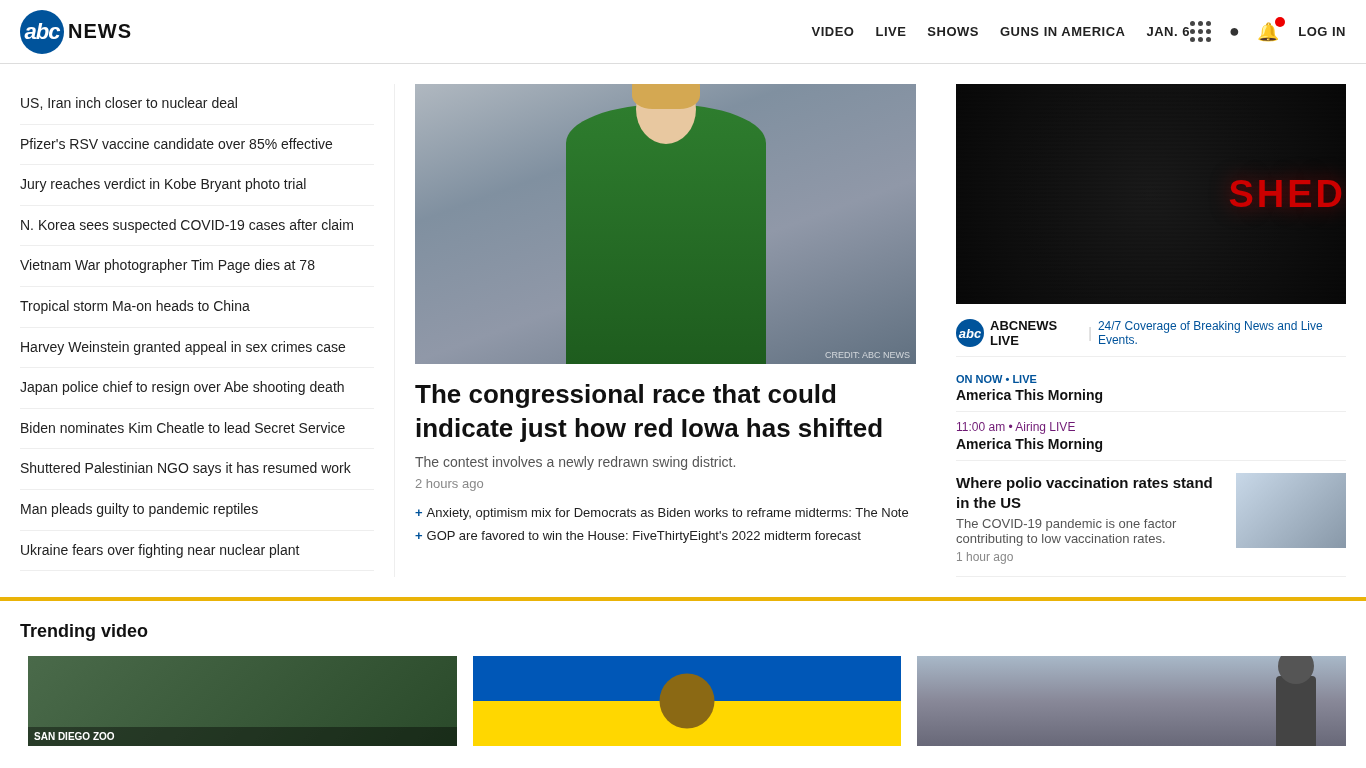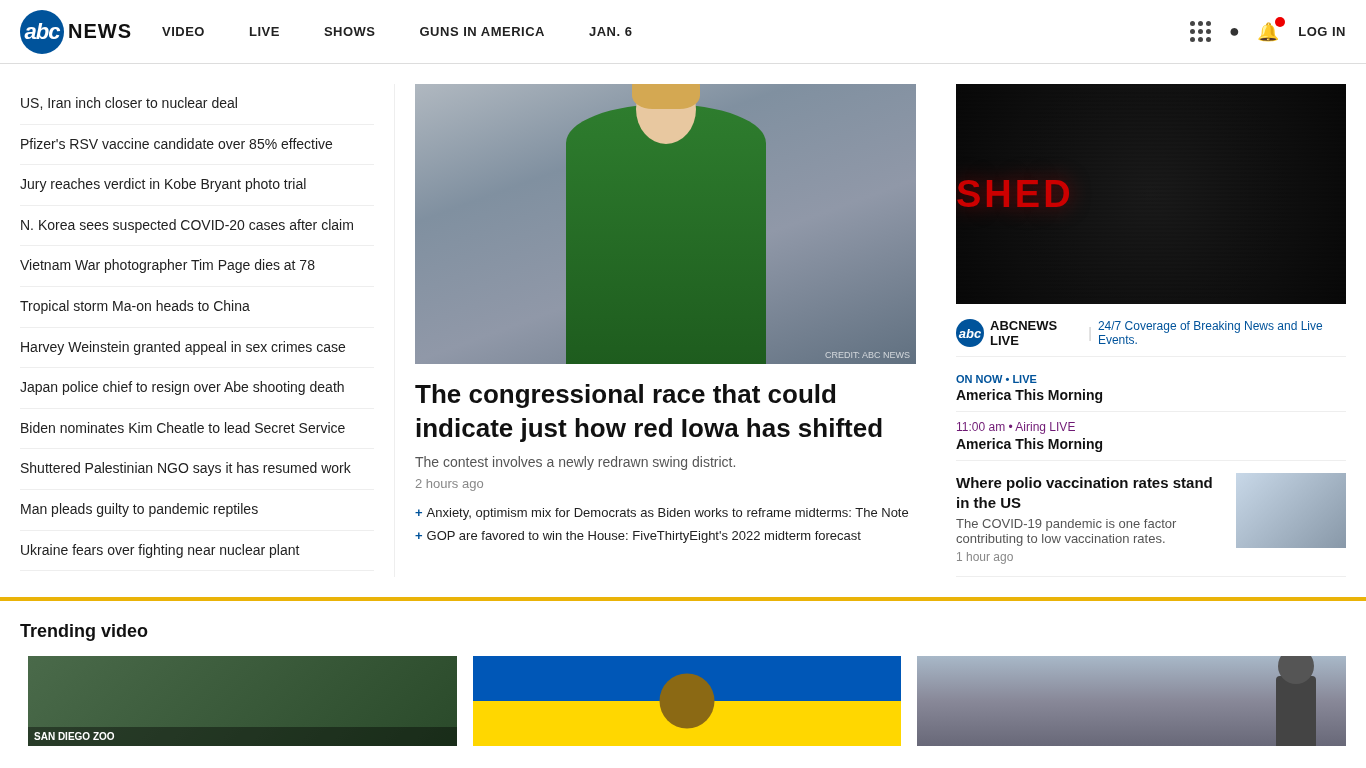--- a/index.html
+++ b/index.html
@@ -36,22 +36,23 @@
     .logo-news {
       font-size: 20px;
       font-weight: bold;
       letter-spacing: 1px;
       margin-left: 4px;
       color: #111;
     }
     .header-nav {
       display: flex;
       align-items: center;
-      gap: 44px;
+      gap: 21px;
       flex: 1;
+      justify-content: flex-end;
     }
     .nav-item {
       font-size: 13px;
       font-weight: bold;
       text-transform: uppercase;
       letter-spacing: 0.5px;
       color: #222;
       cursor: pointer;
       text-decoration: none;
     }
@@ -184,21 +185,21 @@
       width: 410px;
       flex-shrink: 0;
       padding-left: 20px;
     }
     .live-video-block {
       width: 100%;
       height: 220px;
       background: #000;
       display: flex;
       align-items: center;
-      justify-content: flex-start;
+      justify-content: flex-end;
       position: relative;
       overflow: hidden;
     }
     .abc-news-live-bar {
       display: flex;
       align-items: center;
       padding: 8px 0;
       border-bottom: 1px solid #eee;
       margin-top: 6px;
     }
@@ -385,21 +386,21 @@
     <div class="sidebar-item">
       <a>US, Iran inch closer to nuclear deal</a>
     </div>
     <div class="sidebar-item">
       <a>Pfizer's RSV vaccine candidate over 85% effective</a>
     </div>
     <div class="sidebar-item">
       <a>Jury reaches verdict in Kobe Bryant photo trial</a>
     </div>
     <div class="sidebar-item">
-      <a>N. Korea sees suspected COVID-20 cases after claim</a>
+      <a>N. Korea sees suspected COVID-19 cases after claim</a>
     </div>
     <div class="sidebar-item">
       <a>Vietnam War photographer Tim Page dies at 78</a>
     </div>
     <div class="sidebar-item">
       <a>Tropical storm Ma-on heads to China</a>
     </div>
     <div class="sidebar-item">
       <a>Harvey Weinstein granted appeal in sex crimes case</a>
     </div>

